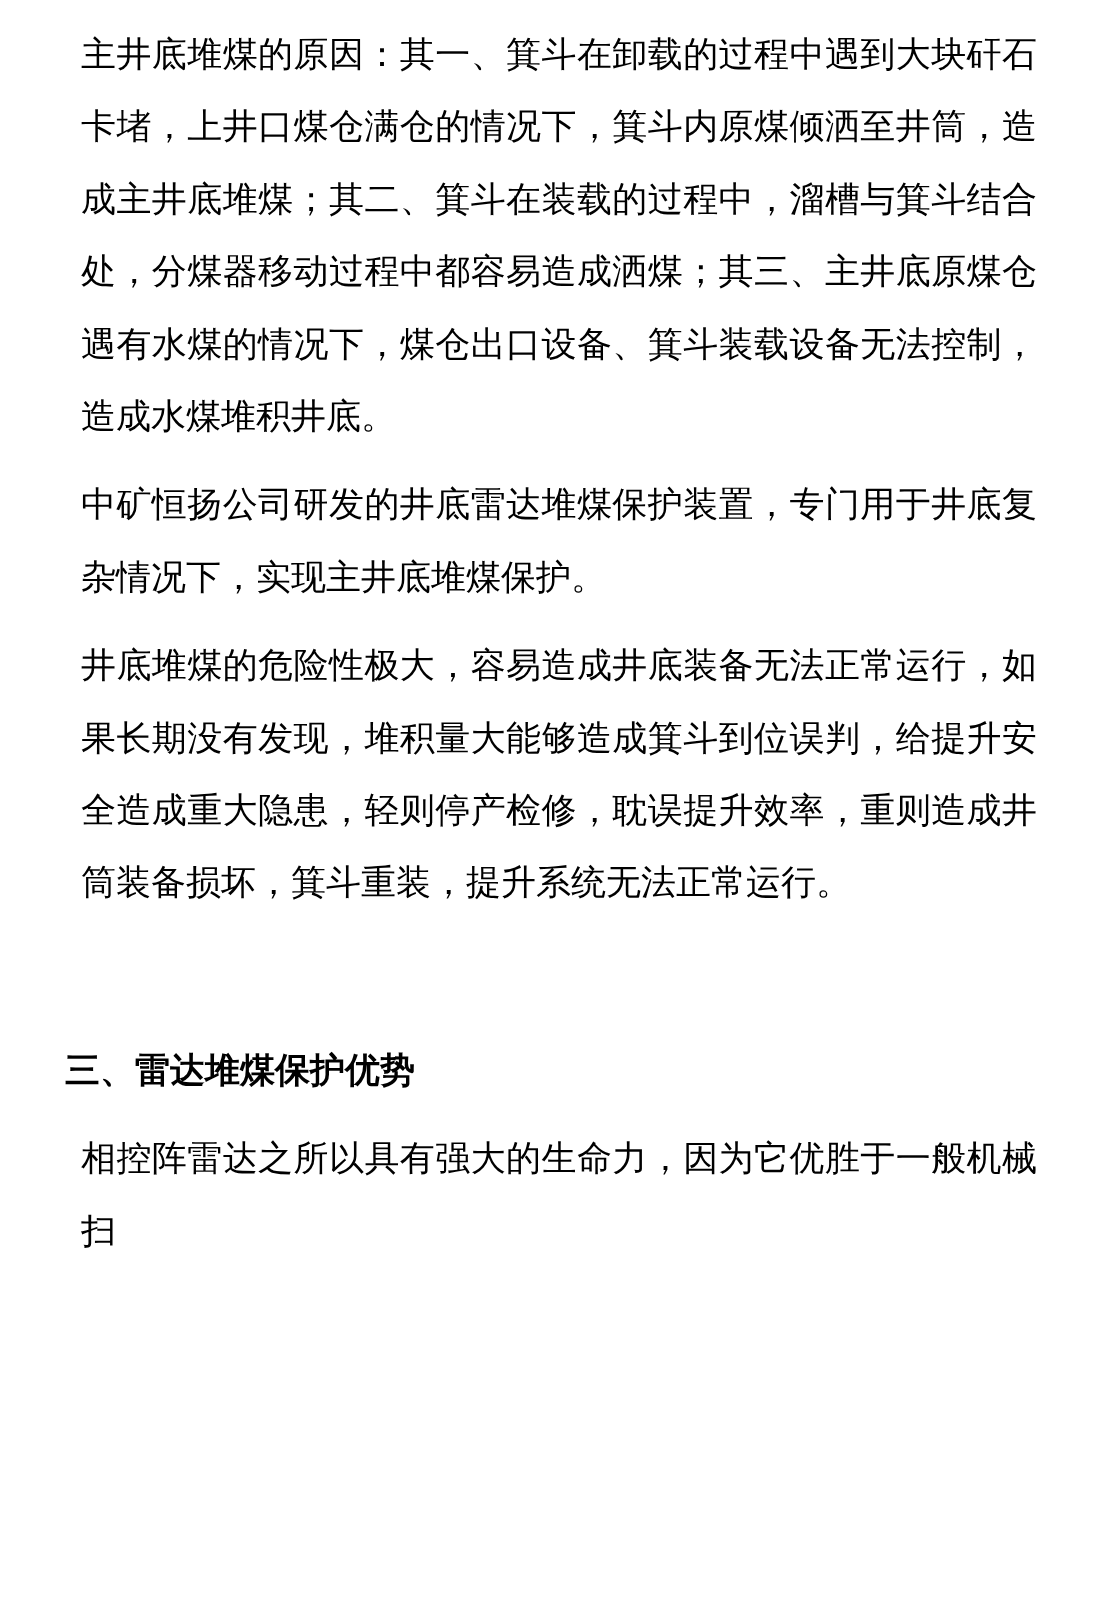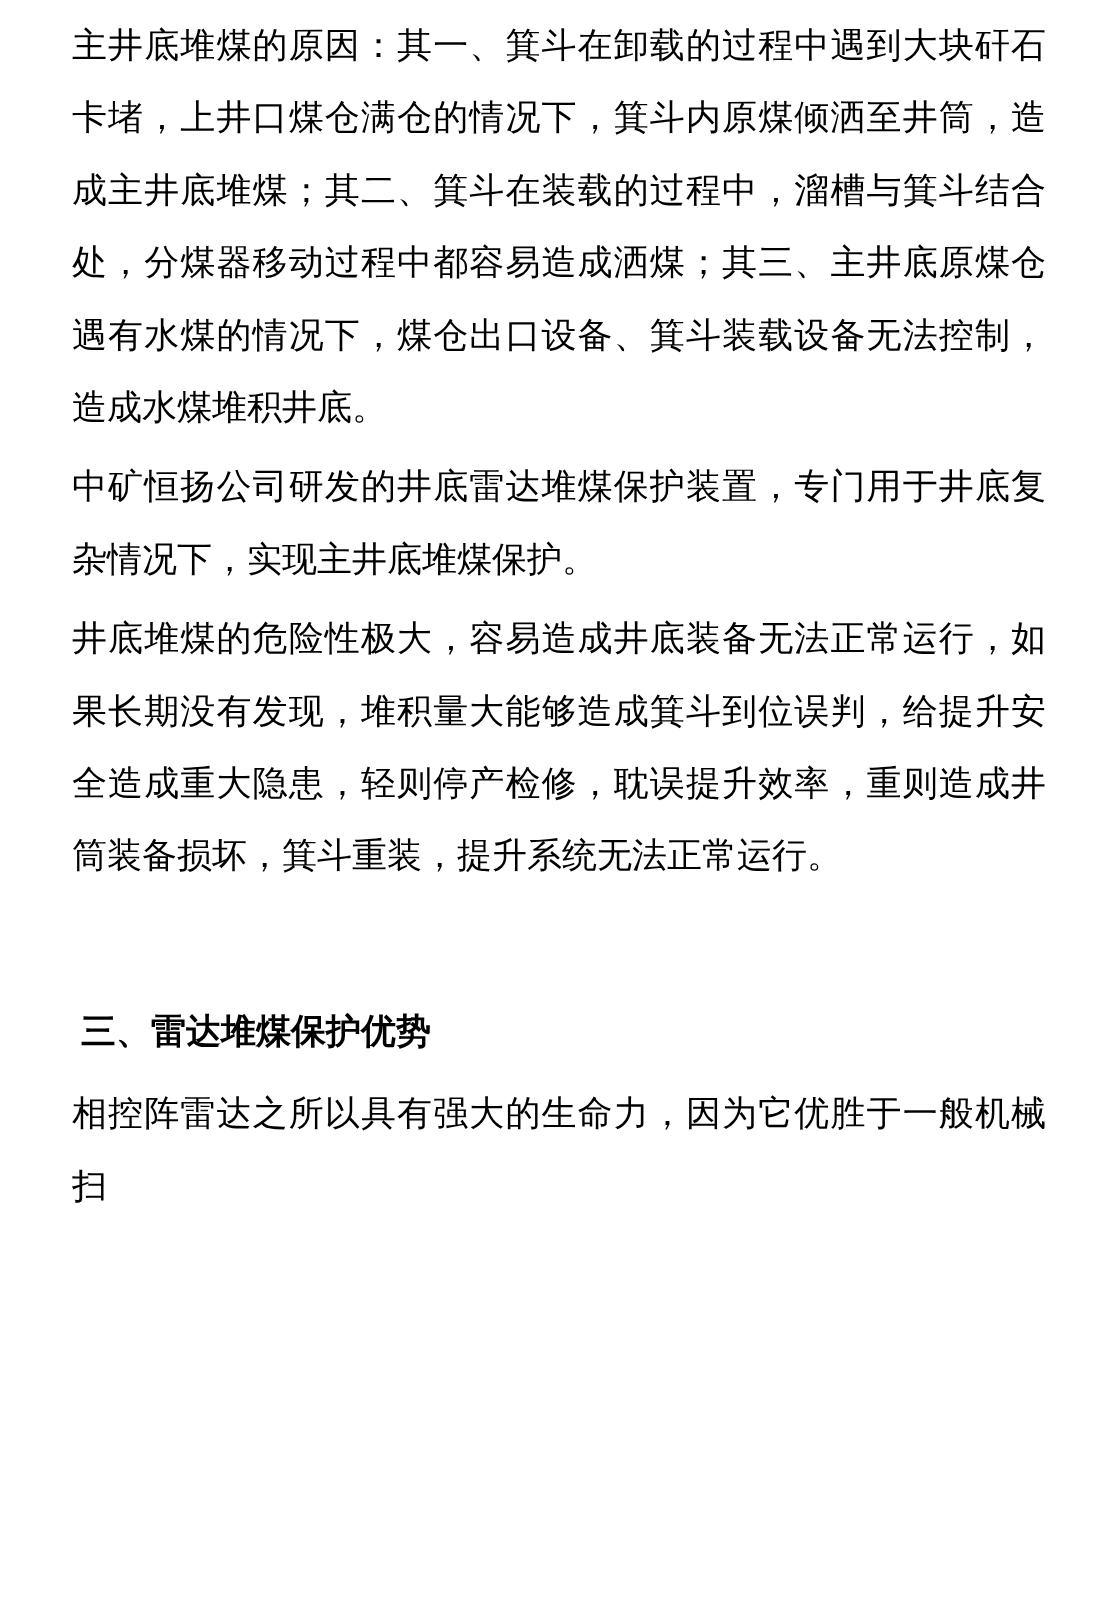--- a/index.html
+++ b/index.html
@@ -20,34 +20,33 @@
     left: 65px;
     top: 2px;
     width: 988px;
     font-family: "Liberation Sans", "DejaVu Sans", sans-serif;
     font-size: 35px;
     line-height: 72.4px;
     color: #000000;
     letter-spacing: 0;
   }
   .para {
-    margin: 7px;
+    margin: 16px;
     text-align: justify;
     text-align-last: left;
     text-justify: inter-ideograph;
     word-break: break-all;
   }
   .spacer-line {
     height: 72px;
   }
   .heading {
-    margin: 27px 0 0 16px;
+    margin: 27px 0 0 0;
     font-weight: bold;
     text-align: left;
-    font-family: Liberation Mono, monospace;
   }
 </style>
 </head>
 <body>
 
 <div class="page">
   <div class="doc-body">
     <p class="para">主井底堆煤的原因：其一、箕斗在卸载的过程中遇到大块矸石卡堵，上井口煤仓满仓的情况下，箕斗内原煤倾洒至井筒，造成主井底堆煤；其二、箕斗在装载的过程中，溜槽与箕斗结合处，分煤器移动过程中都容易造成洒煤；其三、主井底原煤仓遇有水煤的情况下，煤仓出口设备、箕斗装载设备无法控制，造成水煤堆积井底。</p>
     <p class="para">中矿恒扬公司研发的井底雷达堆煤保护装置，专门用于井底复杂情况下，实现主井底堆煤保护。</p>
     <p class="para">井底堆煤的危险性极大，容易造成井底装备无法正常运行，如果长期没有发现，堆积量大能够造成箕斗到位误判，给提升安全造成重大隐患，轻则停产检修，耽误提升效率，重则造成井筒装备损坏，箕斗重装，提升系统无法正常运行。</p>

